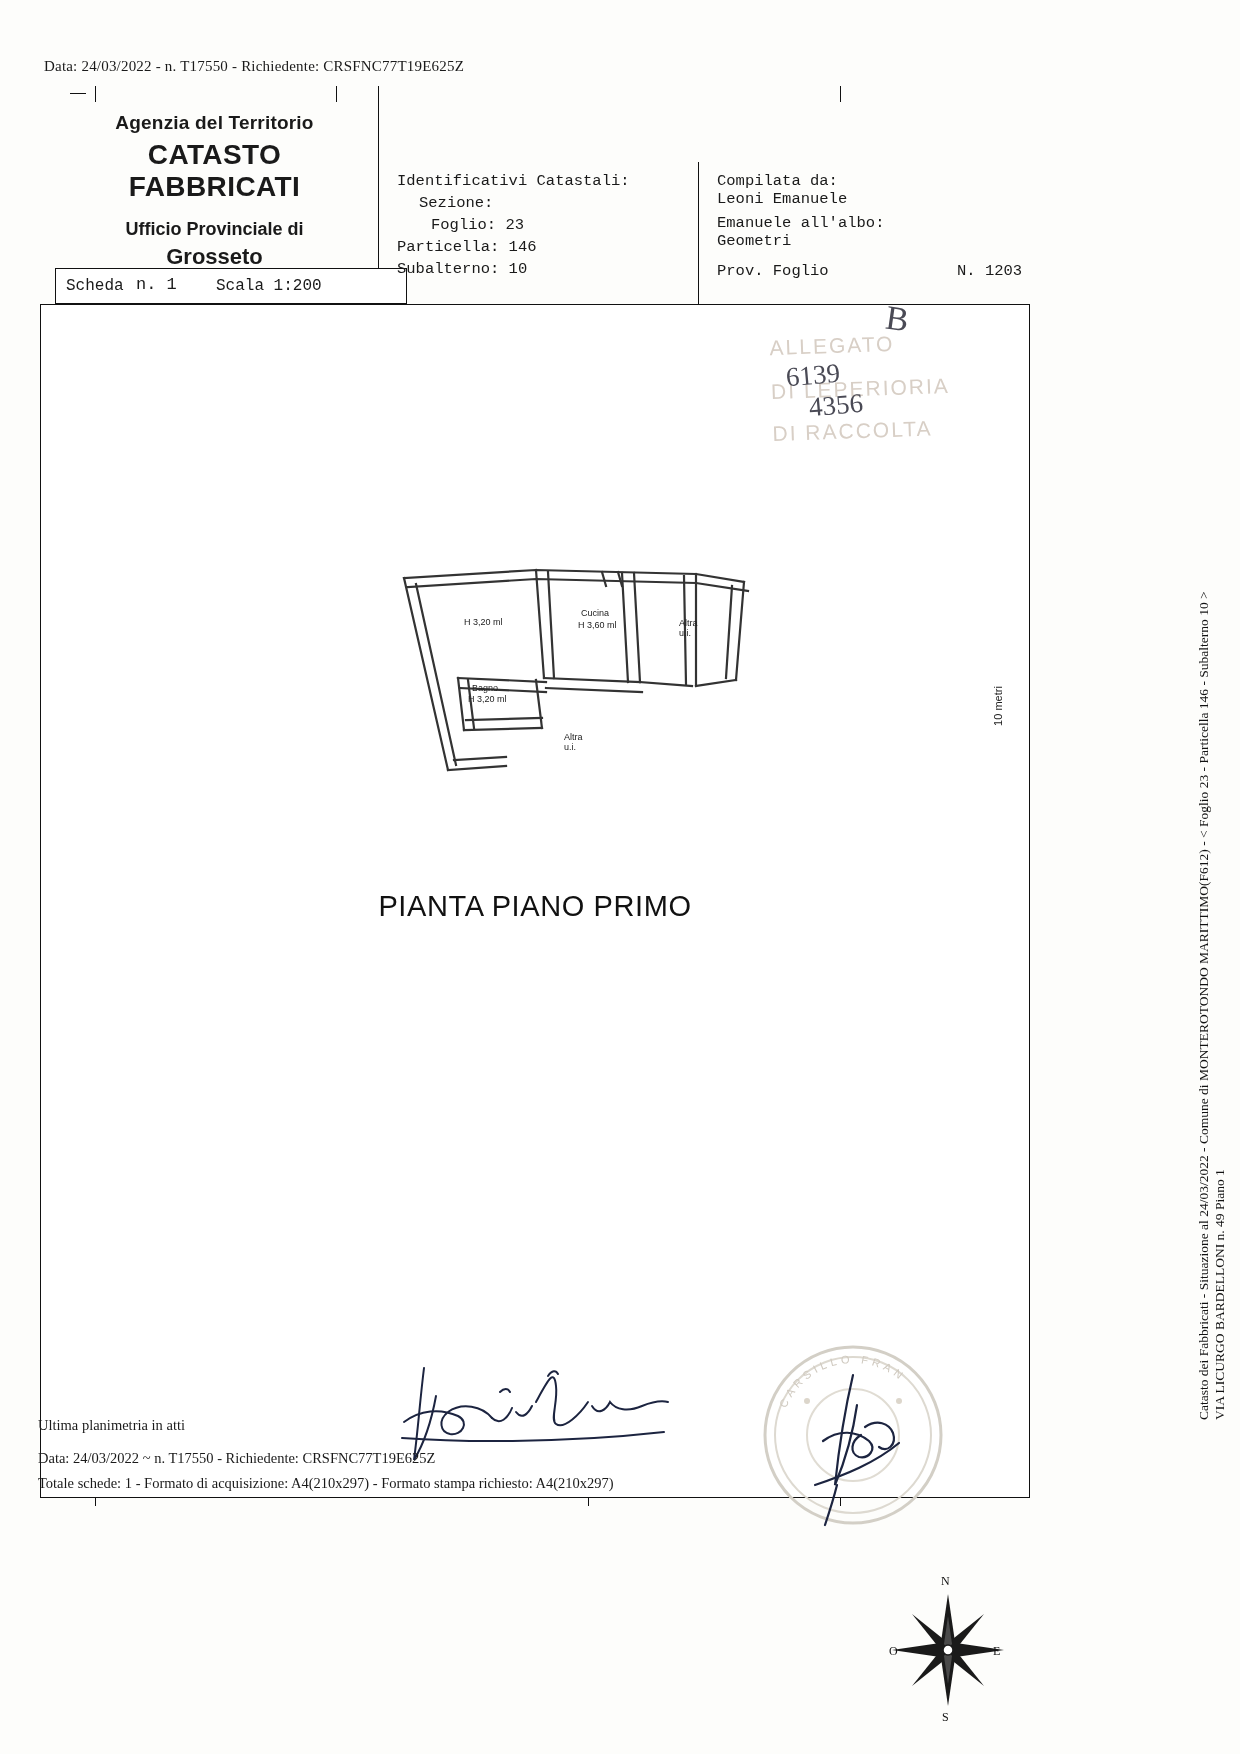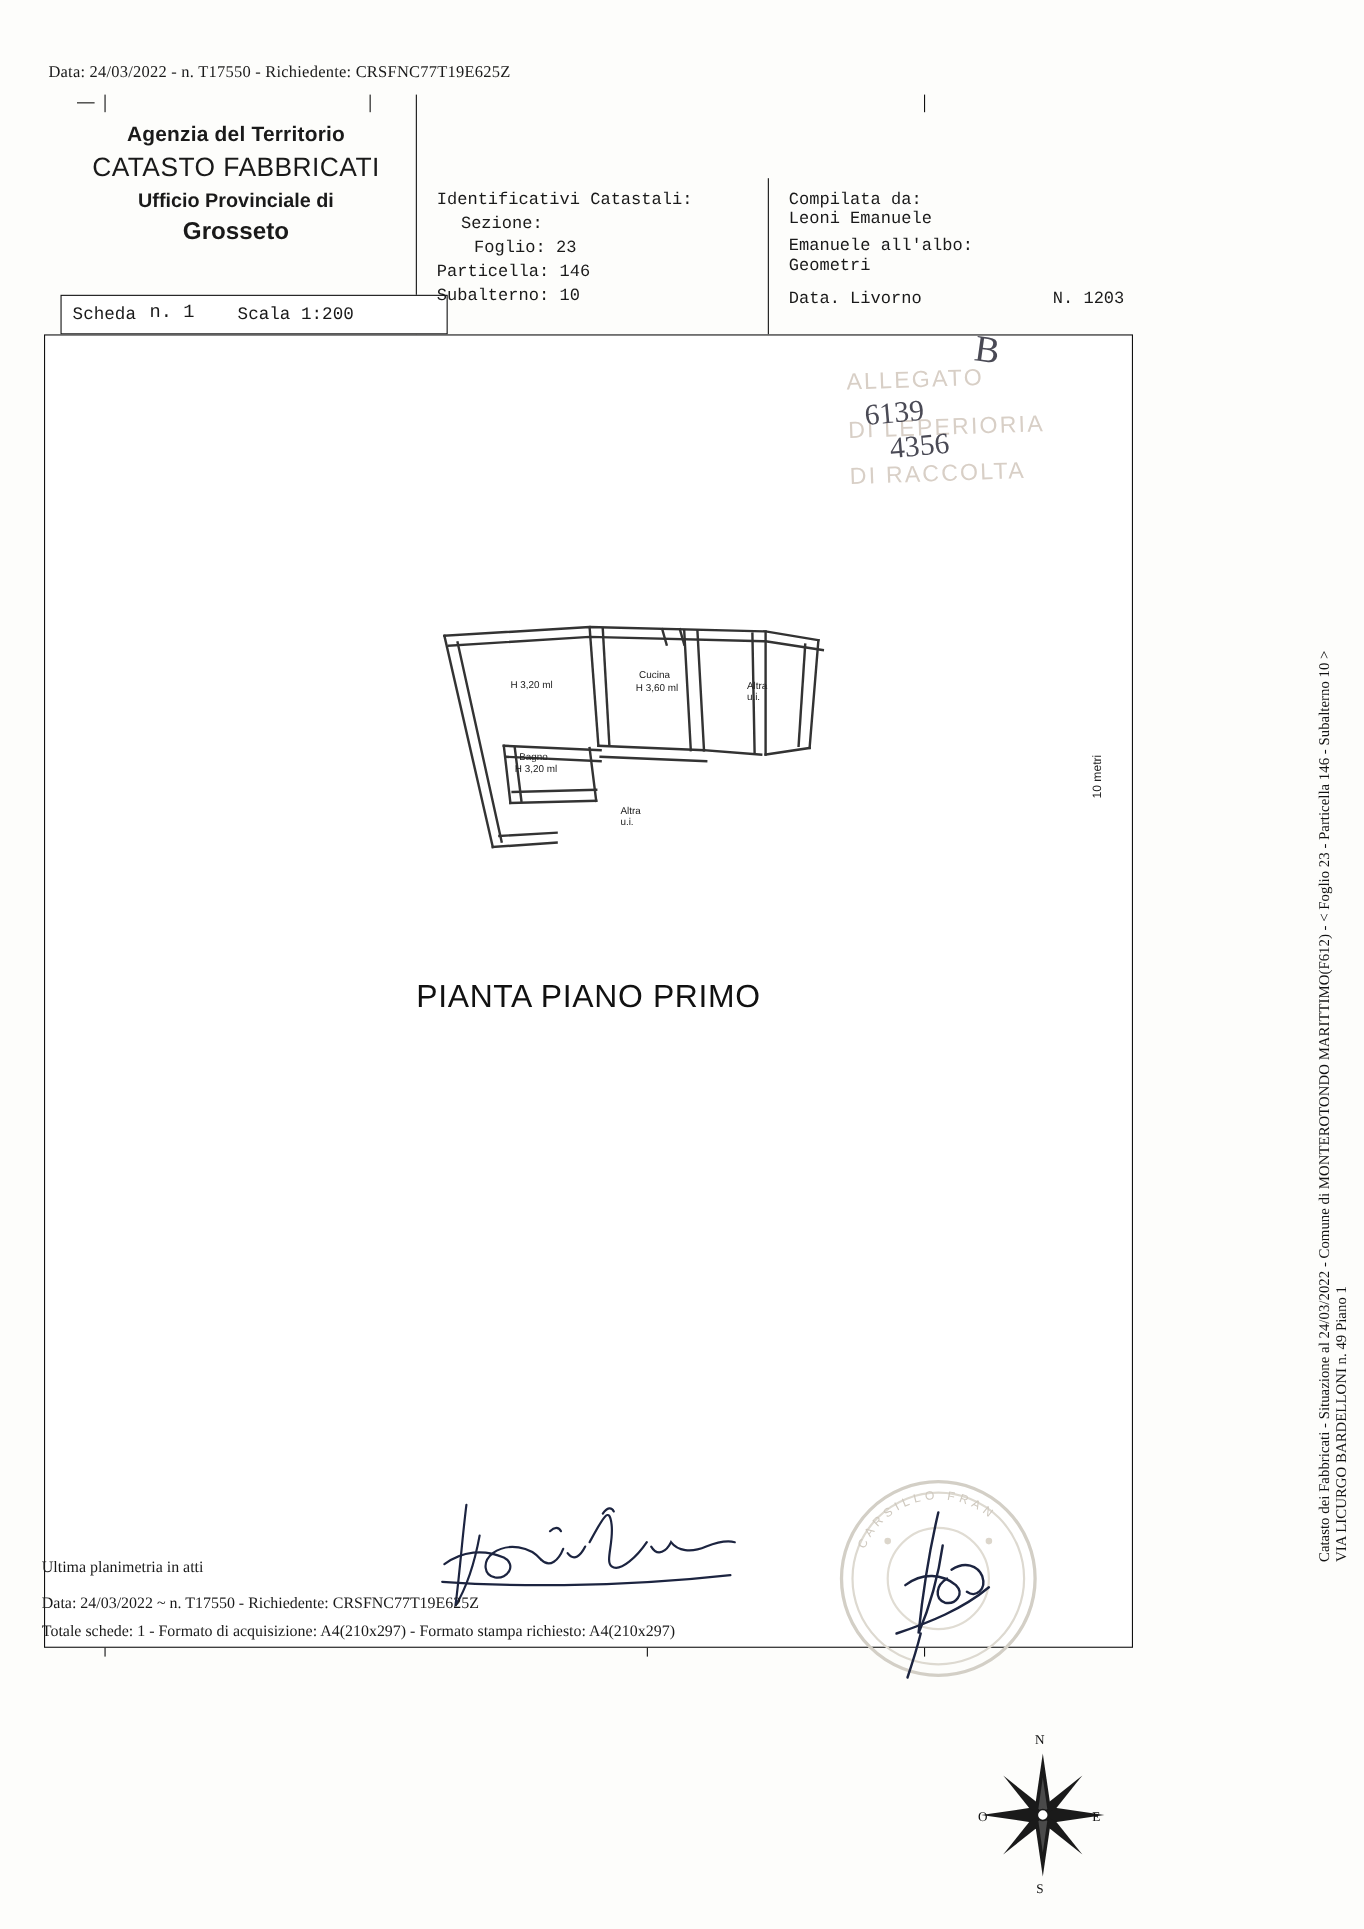--- a/index.html
+++ b/index.html
@@ -57,22 +57,22 @@
     border-right: 1.6px solid #111;
   }
   .agency {
     position: absolute;
     left: 0; right: 12px;
     top: 26px;
     text-align: center;
     font-family: "Liberation Sans", sans-serif;
   }
   .agency .l1 { font-size: 19px; font-weight: 700; letter-spacing: .2px; }
-  .agency .l2 { font-size: 24px; font-weight: 400; margin-top: 5px; letter-spacing: .4px; }
-  .agency .l3 { font-size: 18px; font-weight: 700; margin-top: 5px; text-align: center; }
+  .agency .l2 { font-size: 28px; font-weight: 700; margin-top: 5px; letter-spacing: .4px; }
+  .agency .l3 { font-size: 18px; font-weight: 700; margin-top: 16px; text-align: center; }
   .agency .l4 { font-size: 22px; font-weight: 700; margin-top: 4px; }
 
   .scheda-box {
     position: absolute;
     left: -8px;
     top: 182px;
     width: 352px;
     height: 36px;
     box-sizing: border-box;
     border: 1.5px solid #111;
@@ -306,21 +306,21 @@
         <div class="i2">Foglio: 23</div>
         <div class="i3">Particella: 146</div>
         <div class="i4">Subalterno: 10</div>
       </div>
 
       <div class="compil">
         <div class="c0">Compilata da:</div>
         <div class="c1">Leoni Emanuele</div>
         <div class="c2">Emanuele all'albo:</div>
         <div class="c3">Geometri</div>
-        <div class="c4">Data. Livorno</div>
+        <div class="c4">Prov. Foglio</div>
         <div class="c5">N.  1203</div>
       </div>
     </div>
   </div>
 
   <div class="body-area">
 
     <div class="faint-stamp" style="left:730px; top:28px;">
       <div>ALLEGATO</div>
       <div class="r2">DI LEPERIORIA</div>

